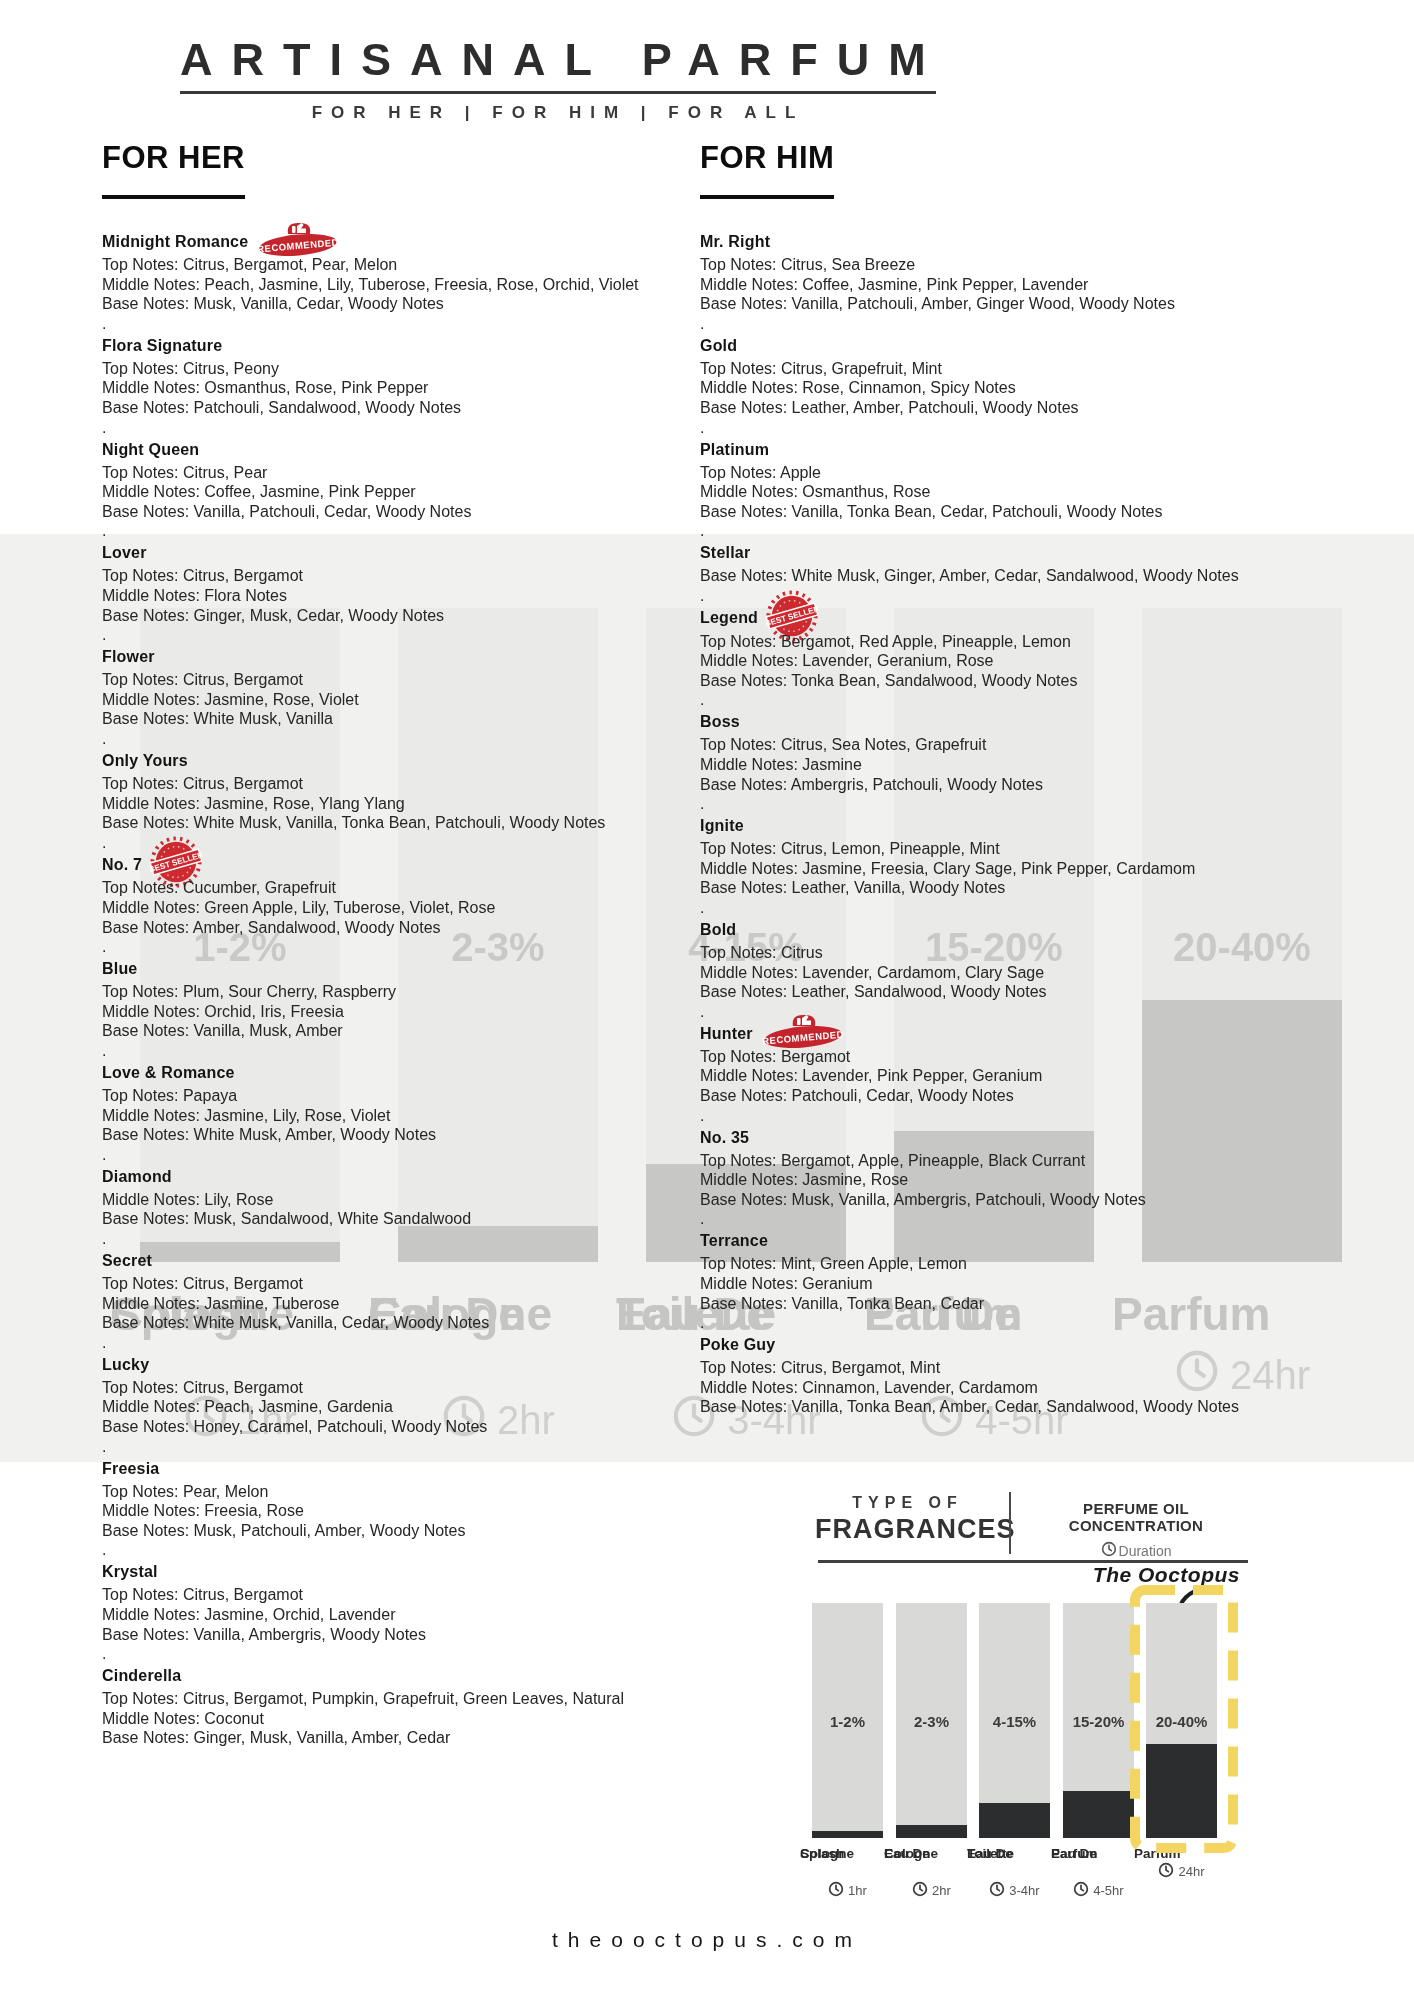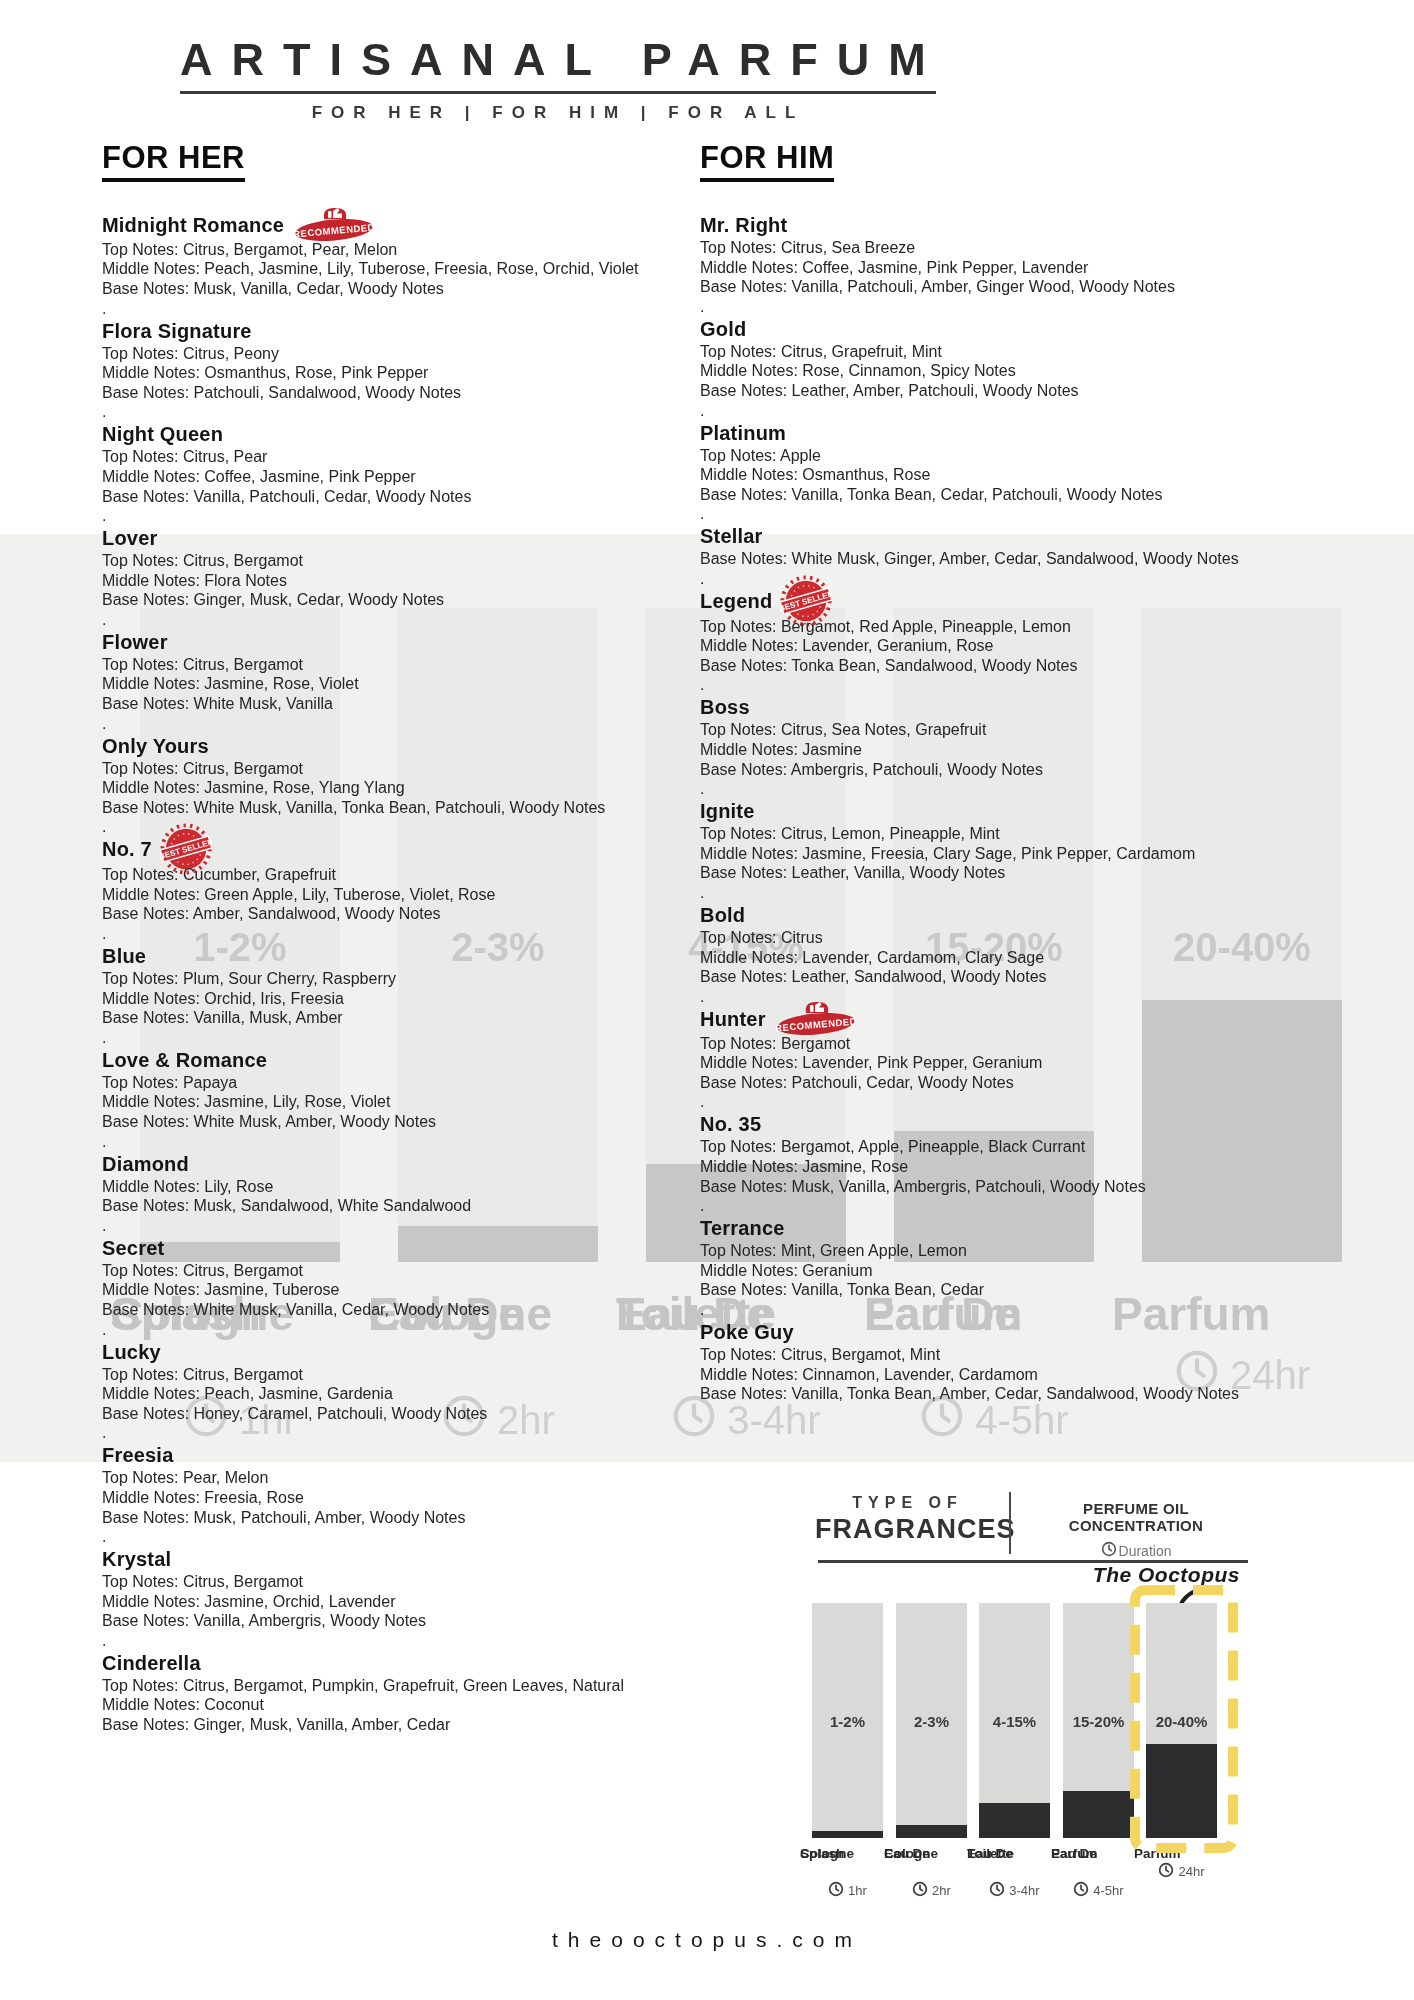--- a/index.html
+++ b/index.html
@@ -18,23 +18,23 @@
   
   .hdr{position:absolute;left:180px;top:34px;width:756px;text-align:center;z-index:2;}
   .hdr-title{font-size:45px;font-weight:700;letter-spacing:19px;color:#2d2d2d;white-space:nowrap;}
   .hdr-rule{height:3px;background:#3a3a3a;margin-top:5px;}
   .hdr-sub{margin-top:9px;font-size:17px;font-weight:600;letter-spacing:9px;color:#3a3a3a;white-space:nowrap;}
   
   .col{position:absolute;top:140px;z-index:2;}
   .col.left{left:102px;width:575px;}
   .col.right{left:700px;width:660px;}
   .sec-h{display:inline-block;font-size:31px;font-weight:800;color:#0d0d0d;
-         border-bottom:4px solid #0d0d0d;padding-bottom:2px;letter-spacing:.5px;margin-bottom:30px;}
+         border-bottom:4px solid #0d0d0d;padding-bottom:19px;letter-spacing:.5px;margin-bottom:30px;}
   .entry-head{white-space:nowrap;}
-  .entry-name{font-size:20px;font-weight:700;color:#141414;line-height:26px;letter-spacing:.2px;}
+  .entry-name{font-size:16px;font-weight:700;color:#141414;line-height:26px;letter-spacing:.2px;}
   .note{font-size:16px;line-height:19.6px;color:#262626;}
   .sep{font-size:16px;line-height:19px;color:#262626;}
   .badge{display:inline-block;vertical-align:middle;}
   .badge.rec{margin:-10px 0 -6px 8px;}
   .badge.best{margin:-16px 0 -14px 8px;}
   
   .chart{position:absolute;inset:0;z-index:2;}
   .chart div{position:absolute;}
   .lg-left{left:815px;top:1494px;width:185px;text-align:center;}
   .lg-t1{font-size:16px;font-weight:700;letter-spacing:6px;color:#3c3c3c;}

